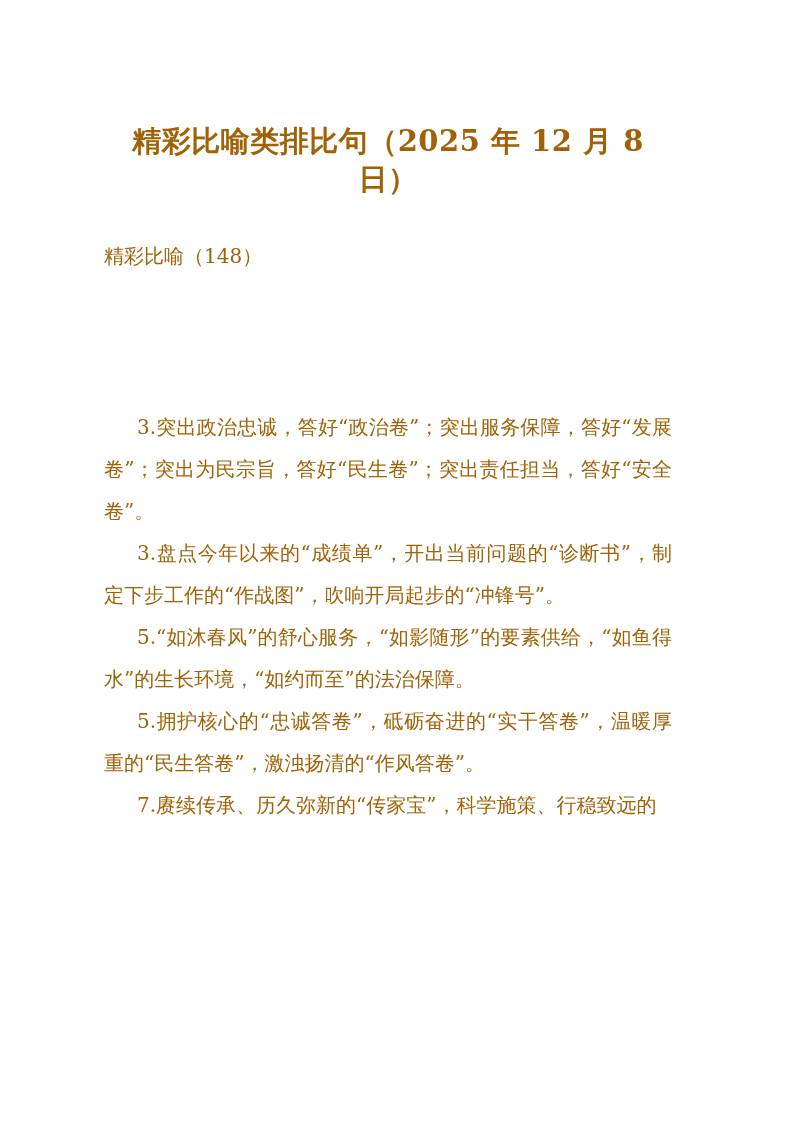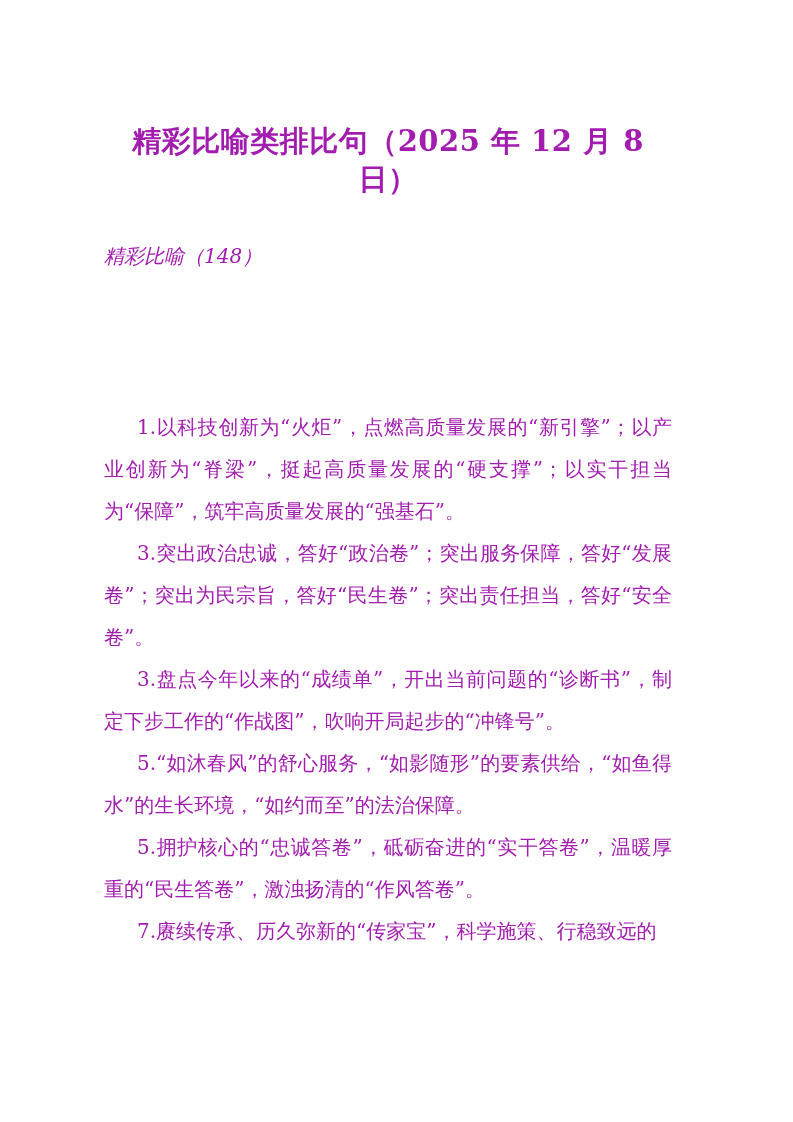--- a/index.html
+++ b/index.html
@@ -6,39 +6,38 @@
     margin: 0;
     padding: 0;
     background: #ffffff;
   }
   .page {
     position: relative;
     width: 793px;
     height: 1122px;
     margin: 0 auto;
     background: #ffffff;
-    color: #a21caf;
+    color: #a16207;
     overflow: hidden;
     font-family: "DejaVu Serif", "Liberation Serif", serif;
   }
   .doc-title {
     margin: 122px 121px 0 104px;
     text-align: center;
     font-size: 29px;
     font-weight: 700;
     line-height: 38px;
     letter-spacing: 0.5px;
     font-family: "DejaVu Serif", "Liberation Serif", serif;
   }
   .doc-subtitle {
     margin: 46px 121px 0 104px;
     font-size: 20px;
     line-height: 24px;
     font-weight: 400;
-    font-style: italic;
   }
   .doc-body {
     margin: 138px 121px 0 104px;
   }
   .doc-body p.para {
     margin: 0;
     font-size: 20px;
     line-height: 42px;
     text-indent: 33px;
     text-align: justify;
@@ -48,20 +47,19 @@
 </style>
 </head>
 <body>
 
 <div class="page">
   <h1 class="doc-title">精彩比喻类排比句（2025 年 12 月 8 日）</h1>
 
   <p class="doc-subtitle">精彩比喻（148）</p>
 
   <div class="doc-body">
-    <p class="para">1.以科技创新为“火炬”，点燃高质量发展的“新引擎”；以产业创新为“脊梁”，挺起高质量发展的“硬支撑”；以实干担当为“保障”，筑牢高质量发展的“强基石”。</p>
     <p class="para">3.突出政治忠诚，答好“政治卷”；突出服务保障，答好“发展卷”；突出为民宗旨，答好“民生卷”；突出责任担当，答好“安全卷”。</p>
     <p class="para">3.盘点今年以来的“成绩单”，开出当前问题的“诊断书”，制定下步工作的“作战图”，吹响开局起步的“冲锋号”。</p>
     <p class="para">5.“如沐春风”的舒心服务，“如影随形”的要素供给，“如鱼得水”的生长环境，“如约而至”的法治保障。</p>
     <p class="para">5.拥护核心的“忠诚答卷”，砥砺奋进的“实干答卷”，温暖厚重的“民生答卷”，激浊扬清的“作风答卷”。</p>
     <p class="para">7.赓续传承、历久弥新的“传家宝”，科学施策、行稳致远的</p>
   </div>
 </div>
 
 </body></html>

